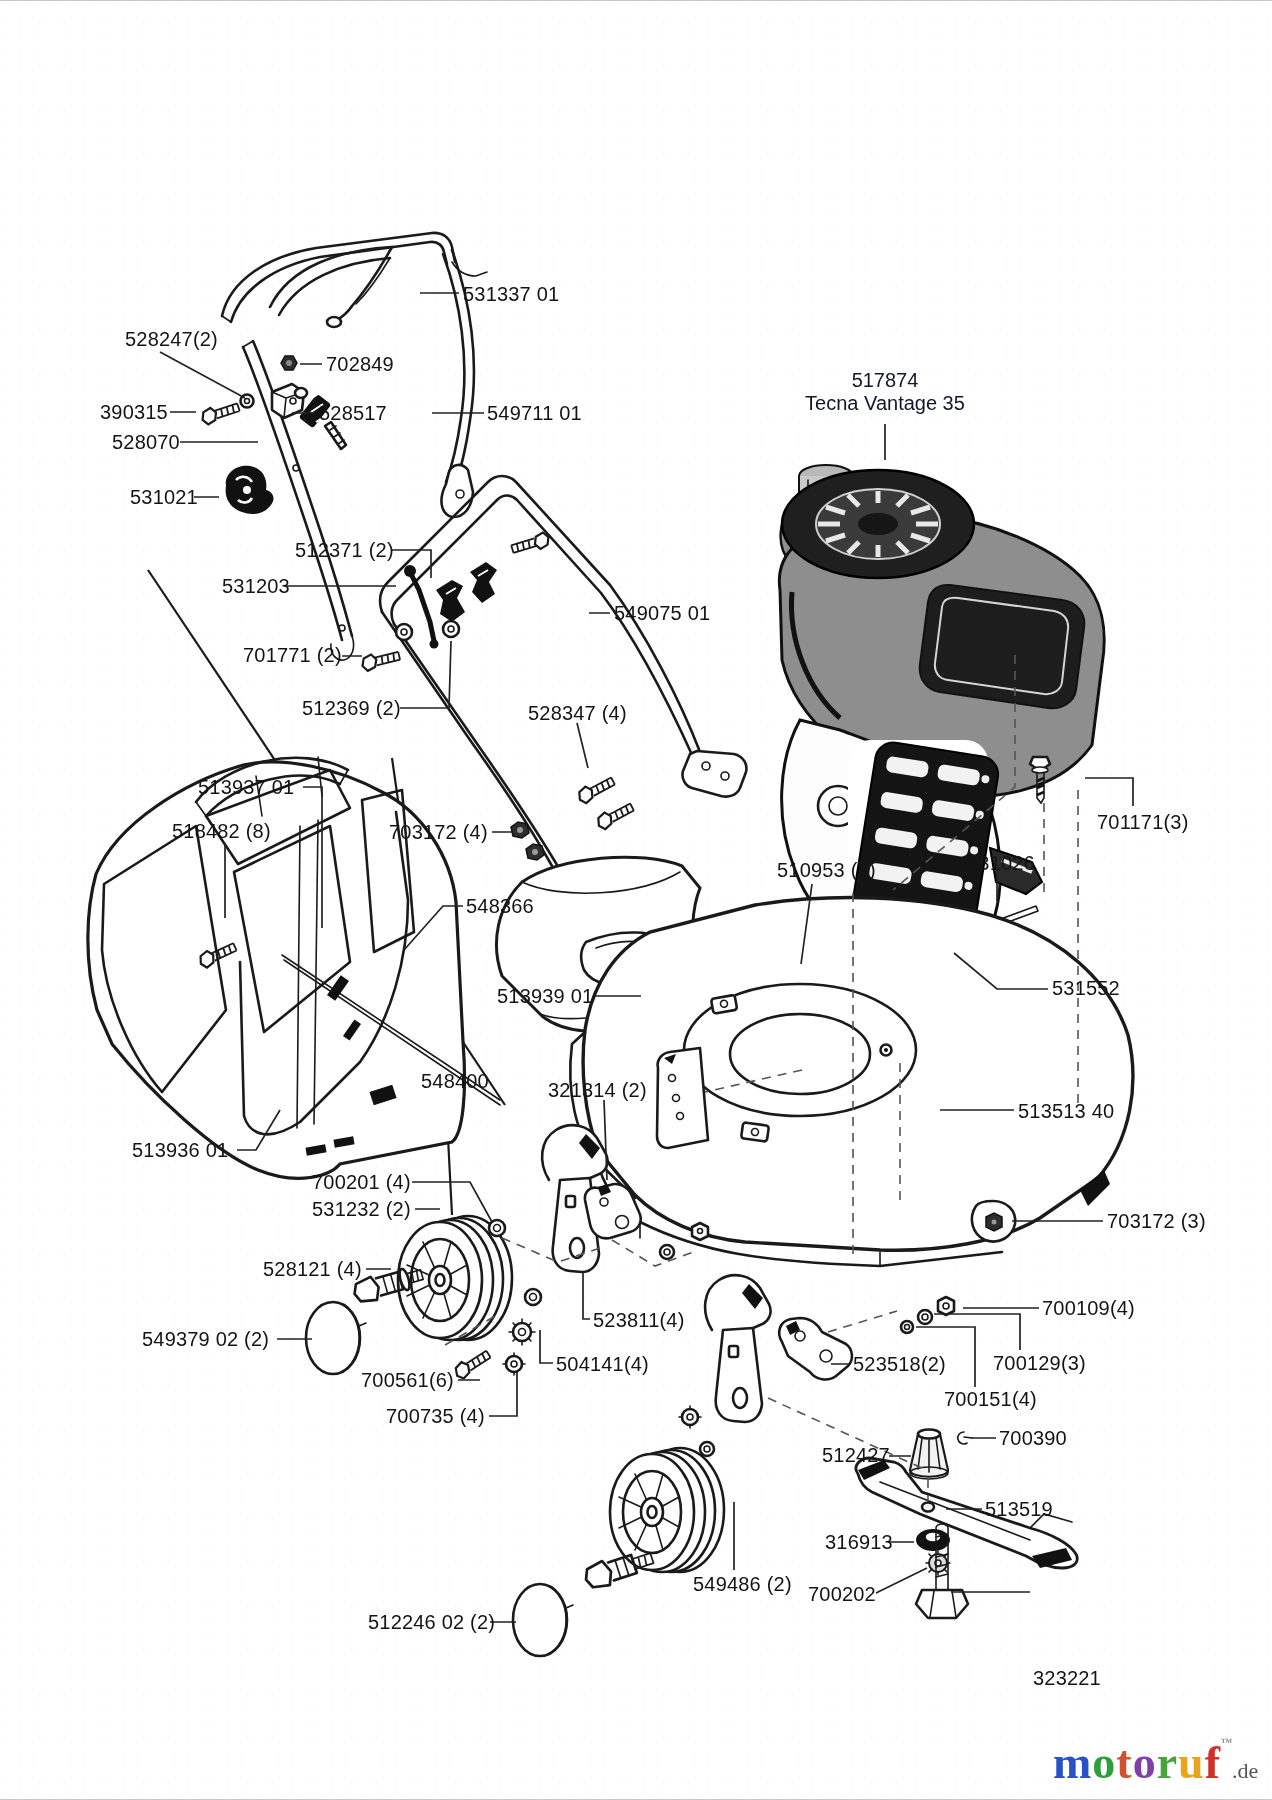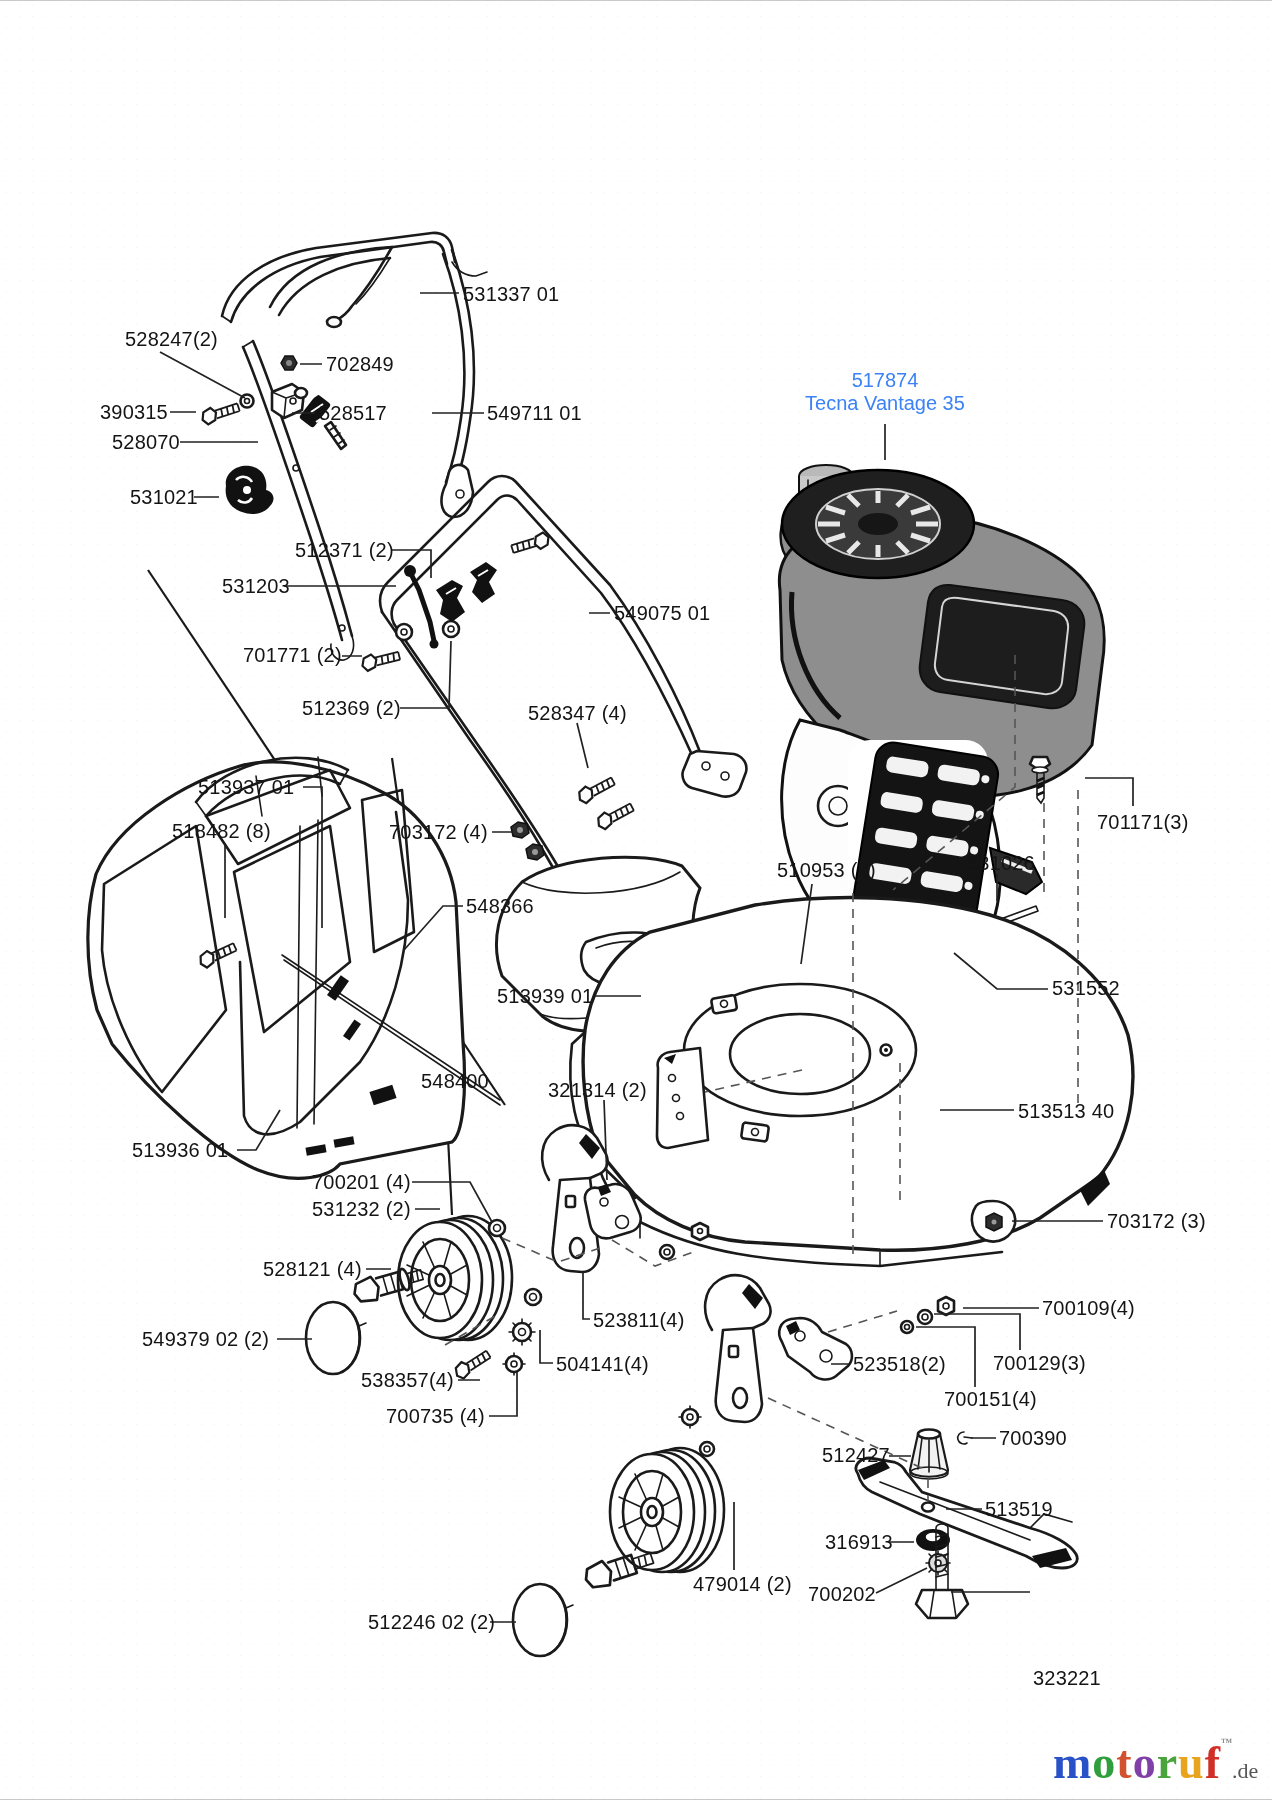--- a/index.html
+++ b/index.html
@@ -18,21 +18,21 @@
   .fw{fill:#ffffff;}
   .bk{fill:#111111;stroke:none;}
   .leader{stroke:#222222;stroke-width:1.7;fill:none;}
   .dash{stroke:#555555;stroke-width:1.6;fill:none;stroke-dasharray:9 7;}
   .cable{stroke:#1a1a1a;stroke-width:2.2;fill:none;}
   .lbl{
     position:absolute;font-size:20px;line-height:1.05;color:#141414;
     white-space:nowrap;letter-spacing:.2px;
   }
   .engine-lbl{position:absolute;left:760px;top:369px;width:250px;text-align:center;
-    font-size:20px;color:#3b82f6;}
+    font-size:20px;color:#0f172a;}
   .watermark{position:absolute;left:1053px;top:1736px;font-family:"Liberation Serif",serif;
     font-weight:bold;font-size:46px;letter-spacing:1px;}
   .watermark .de{font-size:22px;color:#555;font-weight:normal;letter-spacing:0;}
   .watermark .tm{font-size:11px;color:#888;vertical-align:top;letter-spacing:0;}
   .edge{position:absolute;left:0;width:100%;height:1px;background:#c9c9c9;}
 </style>
 </head>
 <body>
 
 <div class="edge" style="top:0"></div>
@@ -483,34 +483,34 @@
 <div class="lbl" style="left:967px;top:853px">531026</div>
 <div class="lbl" style="left:1052px;top:978px">531552</div>
 <div class="lbl" style="left:1018px;top:1101px">513513 40</div>
 <div class="lbl" style="left:1107px;top:1211px">703172 (3)</div>
 <div class="lbl" style="left:421px;top:1071px">548400</div>
 <div class="lbl" style="left:132px;top:1140px">513936 01</div>
 <div class="lbl" style="left:312px;top:1172px">700201 (4)</div>
 <div class="lbl" style="left:312px;top:1199px">531232 (2)</div>
 <div class="lbl" style="left:263px;top:1259px">528121 (4)</div>
 <div class="lbl" style="left:142px;top:1329px">549379 02 (2)</div>
-<div class="lbl" style="left:361px;top:1370px">538357(4)</div>
+<div class="lbl" style="left:361px;top:1370px">700561(6)</div>
 <div class="lbl" style="left:386px;top:1406px">700735 (4)</div>
 <div class="lbl" style="left:556px;top:1354px">504141(4)</div>
 <div class="lbl" style="left:548px;top:1080px">321314 (2)</div>
 <div class="lbl" style="left:593px;top:1310px">523811(4)</div>
 <div class="lbl" style="left:853px;top:1354px">523518(2)</div>
 <div class="lbl" style="left:1042px;top:1298px">700109(4)</div>
 <div class="lbl" style="left:993px;top:1353px">700129(3)</div>
 <div class="lbl" style="left:944px;top:1389px">700151(4)</div>
 <div class="lbl" style="left:999px;top:1428px">700390</div>
 <div class="lbl" style="left:822px;top:1445px">512427</div>
 <div class="lbl" style="left:985px;top:1499px">513519</div>
 <div class="lbl" style="left:825px;top:1532px">316913</div>
-<div class="lbl" style="left:693px;top:1574px">479014 (2)</div>
+<div class="lbl" style="left:693px;top:1574px">549486 (2)</div>
 <div class="lbl" style="left:808px;top:1584px">700202</div>
 <div class="lbl" style="left:1033px;top:1668px">323221</div>
 <div class="lbl" style="left:368px;top:1612px">512246 02 (2)</div>
 
 <div class="engine-lbl">
   <div>517874</div>
   <div>Tecna Vantage 35</div>
 </div>
 
 <div class="watermark">

